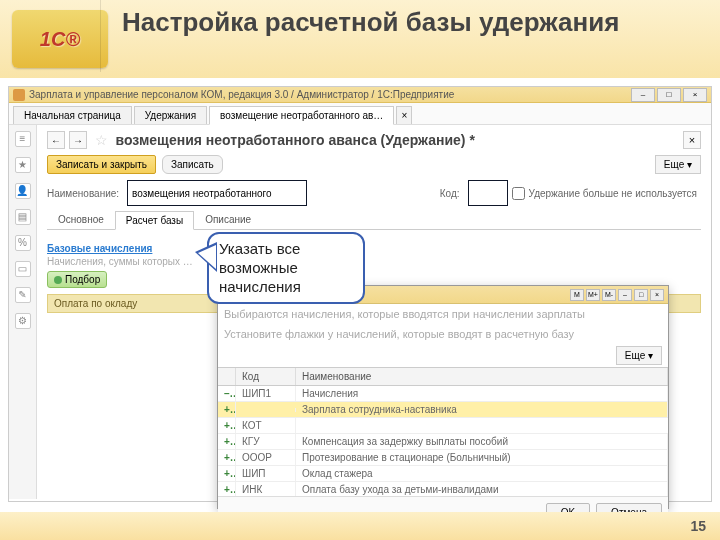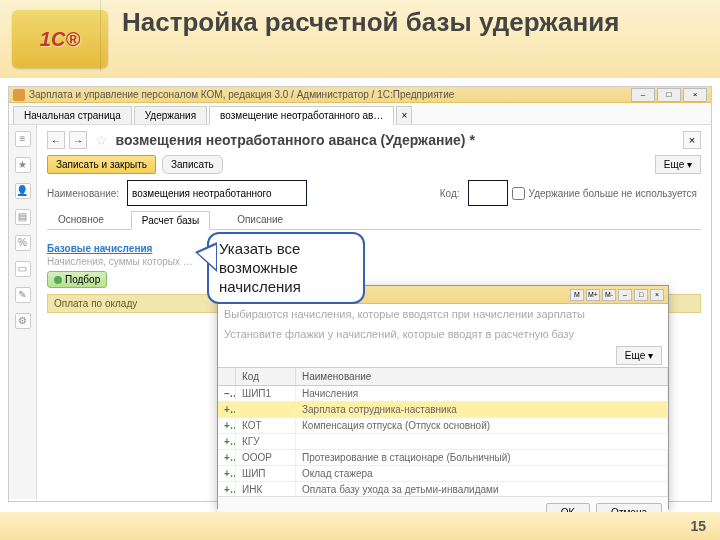--- a/index.html
+++ b/index.html
@@ -36,21 +36,21 @@
 
   .toolbar2 { display: flex; align-items: center; gap: 6px; margin: 6px 0; }
   .yellow-btn { background: linear-gradient(#fce28b, #f5cf5a); border: 1px solid #d0a020; padding: 3px 8px; font-size: 10px; cursor: pointer; border-radius: 2px; }
   .gray-btn { background: #f4f4f4; border: 1px solid #ccc; padding: 3px 8px; font-size: 10px; cursor: pointer; border-radius: 6px; }
   .help-btn { margin-left: auto; border: 1px solid #ccc; padding: 3px 8px; font-size: 10px; background: #f4f4f4; cursor: pointer; }
 
   .field-row { display: flex; align-items: center; gap: 4px; margin: 4px 0; font-size: 10px; }
   .field-row label { color: #666; margin-right: 4px; }
   .text-input { border: 1px solid #0f172a; padding: 2px 4px; font-size: 10px; height: 26px; }
 
-  .subtabs { display: flex; border-bottom: 1px solid #ccc; margin-top: 4px; gap: 16px; }
+  .subtabs { display: flex; border-bottom: 1px solid #ccc; margin-top: 4px; }
   .subtab { padding: 3px 10px; font-size: 10px; border: 1px solid transparent; cursor: pointer; color: #555; }
   .subtab.active { border: 1px solid #ccc; border-bottom: 1px solid #fff; background: #fff; position: relative; top: 1px; color: #000; }
 
   .blue-link { color: #2a7bd0; font-size: 10px; margin-top: 13px; font-weight: bold; text-decoration: underline; cursor: pointer; }
   .light-text { color: #aaa; font-size: 10px; margin-top: 2px; }
   .green-btn { background: linear-gradient(#d6f0c0, #b8e090); border: 1px solid #8bc060; padding: 2px 6px; font-size: 10px; border-radius: 3px; cursor: pointer; display: inline-flex; align-items: center; gap: 3px; margin-top: 4px; }
   .green-dot { width: 8px; height: 8px; background: #5a5; border-radius: 50%; }
 
   .section-header { background: #f2e6b0; border: 1px solid #e0ce80; padding: 3px 6px; font-size: 10px; margin-top: 6px; color: #6a5a20; }
 
@@ -197,25 +197,25 @@
             <div class="cell col-name">Начисления</div>
           </div>
           <div class="grid-row sel">
             <div class="cell col-mark">+</div>
             <div class="cell col-code"></div>
             <div class="cell col-name">Зарплата сотрудника-наставника</div>
           </div>
           <div class="grid-row">
             <div class="cell col-mark">+</div>
             <div class="cell col-code">КОТ</div>
-            <div class="cell col-name">Компенсация отпуска (Отпуск основной)</div>
           </div>
           <div class="grid-row">
             <div class="cell col-mark">+</div>
             <div class="cell col-code">КГУ</div>
+            <div class="cell col-name">Компенсация за задержку выплаты пособий</div>
           </div>
           <div class="grid-row">
             <div class="cell col-mark">+</div>
             <div class="cell col-code">ОООР</div>
             <div class="cell col-name">Протезирование в стационаре (Больничный)</div>
           </div>
           <div class="grid-row">
             <div class="cell col-mark">+</div>
             <div class="cell col-code">ШИП</div>
             <div class="cell col-name">Оклад стажера</div>

